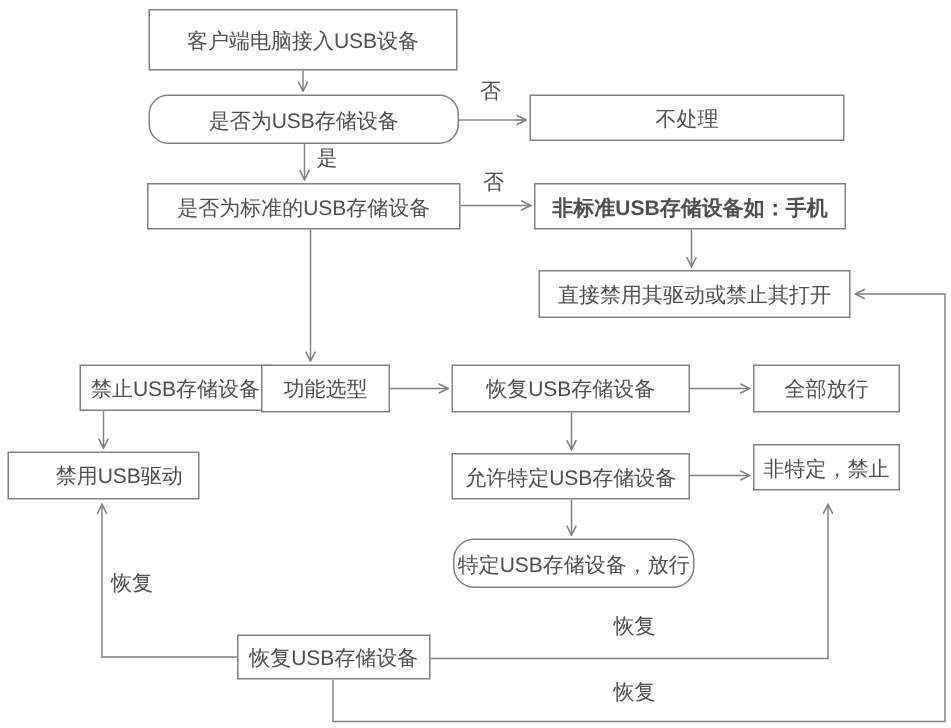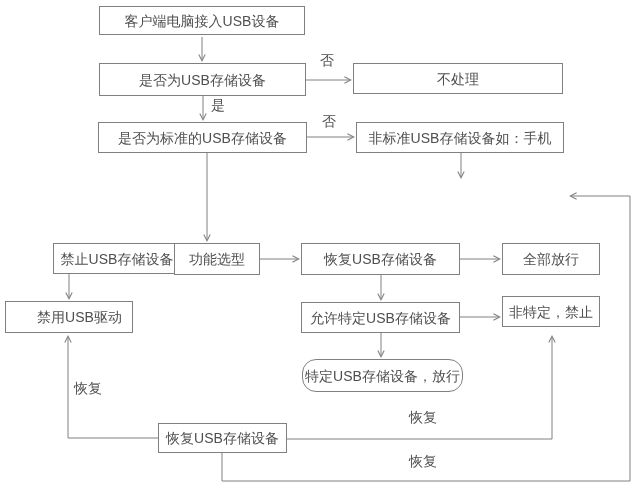--- a/index.html
+++ b/index.html
@@ -39,25 +39,25 @@
     white-space: nowrap;
   }
   .edge-label {
     position: absolute;
     color: var(--text);
     font-size: 14px;
     line-height: 1;
     white-space: nowrap;
   }
   
-  .n-client        { left: 99px;  top: 6px;   width: 206px; height: 29px; }
-  .n-is-usb        { left: 99px;  top: 63px;  width: 207px; height: 33px; }
+  .n-client        { left: 99px;  top: 6px;   width: 206px; height: 41px; }
+  .n-is-usb        { left: 99px;  top: 63px;  width: 207px; height: 33px; border-radius: 13px; }
   .n-no-action     { left: 353px; top: 63px;  width: 210px; height: 31px; }
   .n-is-std        { left: 98px;  top: 122px; width: 209px; height: 31px; }
-  .n-non-std       { left: 356px; top: 122px; width: 208px; height: 31px; }
+  .n-non-std       { left: 356px; top: 122px; width: 208px; height: 31px; font-weight: bold; }
   .n-disable-open  { left: 359px; top: 180px; width: 208px; height: 32px; }
   .n-forbid        { left: 5px;   top: 243px; width: 128px; height: 31px; margin-left: 48px; }
   .n-func          { left: 174px; top: 243px; width: 86px;  height: 32px; }
   .n-allow         { left: 301px; top: 243px; width: 159px; height: 32px; }
   .n-allow-all     { left: 502px; top: 243px; width: 98px;  height: 32px; }
   .n-disable-drive { left: 5px;   top: 301px; width: 128px; height: 32px; padding-left: 21px; }
   .n-allow-spec    { left: 301px; top: 302px; width: 159px; height: 31px; }
   .n-nonspec       { left: 502px; top: 296px; width: 98px;  height: 31px; }
   .n-spec-allow    { left: 302px; top: 359px; width: 161px; height: 33px; border-radius: 14px; }
   .n-restore       { left: 158px; top: 423px; width: 129px; height: 30px; }
@@ -112,20 +112,21 @@
     <polyline points="287,439 552,439 552,337" marker-end="url(#arr)"></polyline>
 
     <polyline points="222,453 222,481 630,481 630,196 571,196" marker-end="url(#arr)"></polyline>
   </svg>
 
   <div class="node n-client">客户端电脑接入USB设备</div>
   <div class="node n-is-usb">是否为USB存储设备</div>
   <div class="node n-no-action">不处理</div>
   <div class="node n-is-std">是否为标准的USB存储设备</div>
   <div class="node n-non-std">非标准USB存储设备如：手机</div>
+  <div class="node n-disable-open">直接禁用其驱动或禁止其打开</div>
   <div class="node n-forbid">禁止USB存储设备</div>
   <div class="node n-func">功能选型</div>
   <div class="node n-allow">恢复USB存储设备</div>
   <div class="node n-allow-all">全部放行</div>
   <div class="node n-disable-drive">禁用USB驱动</div>
   <div class="node n-allow-spec">允许特定USB存储设备</div>
   <div class="node n-nonspec">非特定，禁止</div>
   <div class="node n-spec-allow">特定USB存储设备，放行</div>
   <div class="node n-restore">恢复USB存储设备</div>
 

